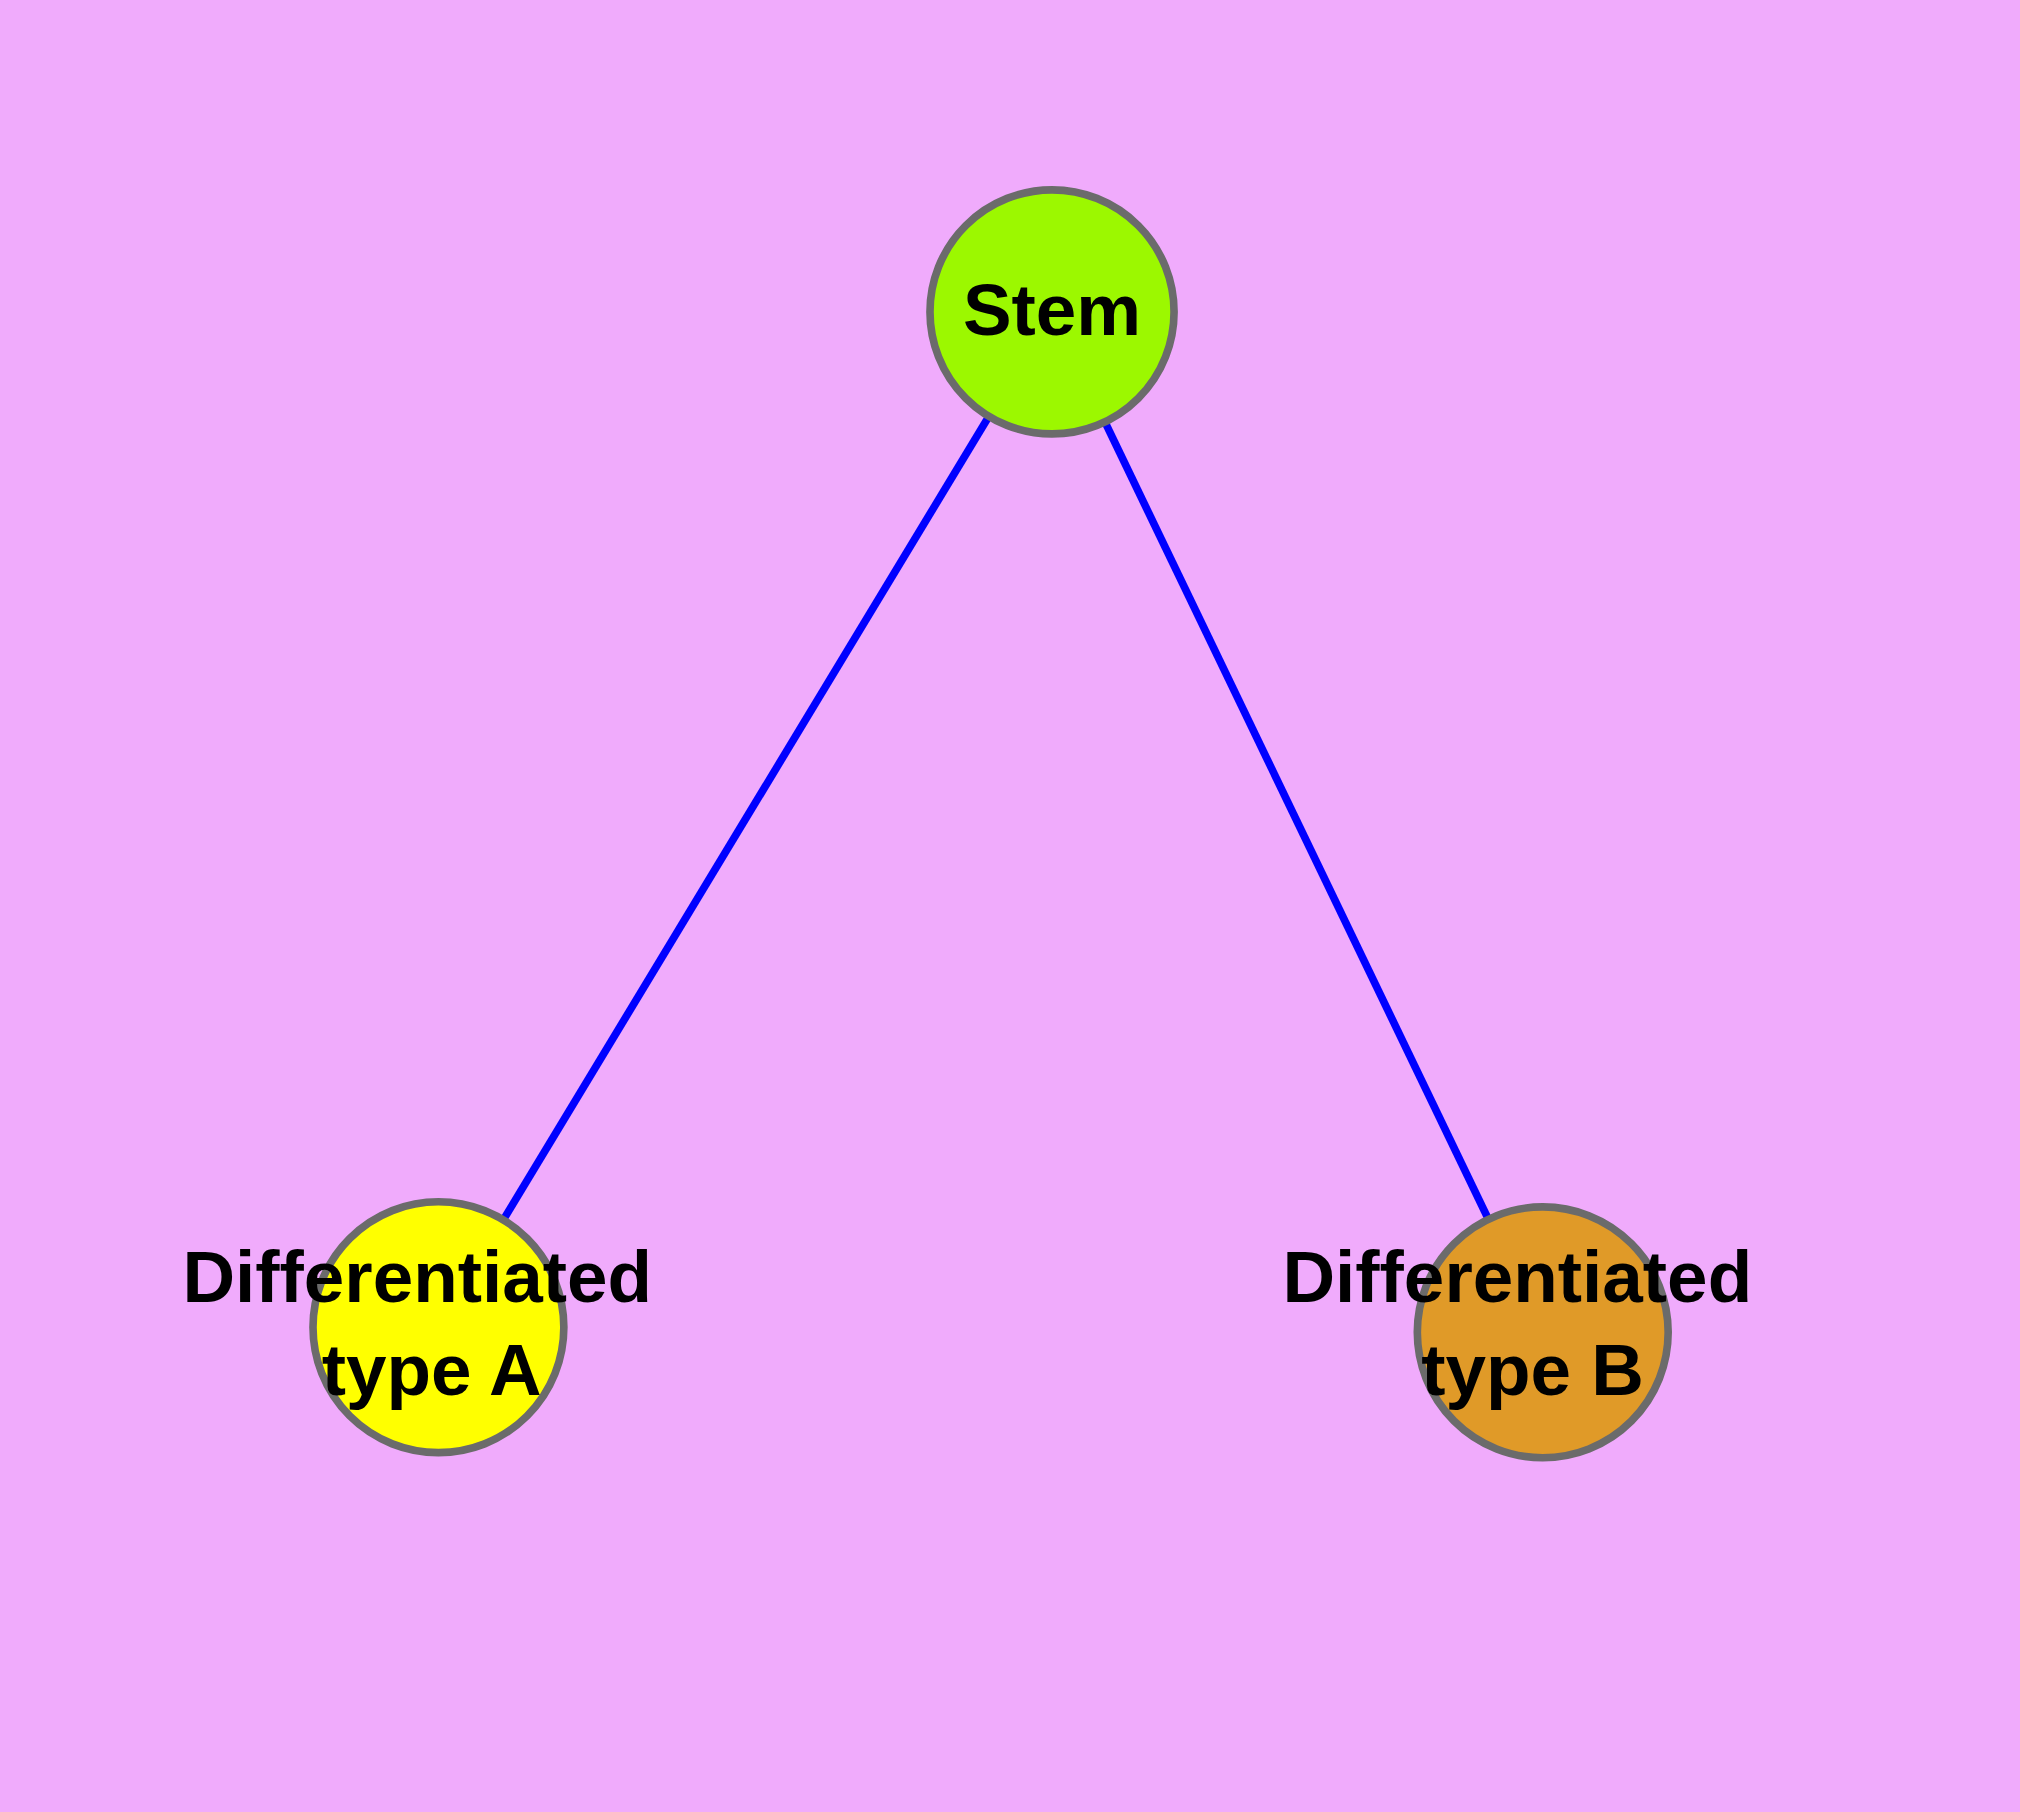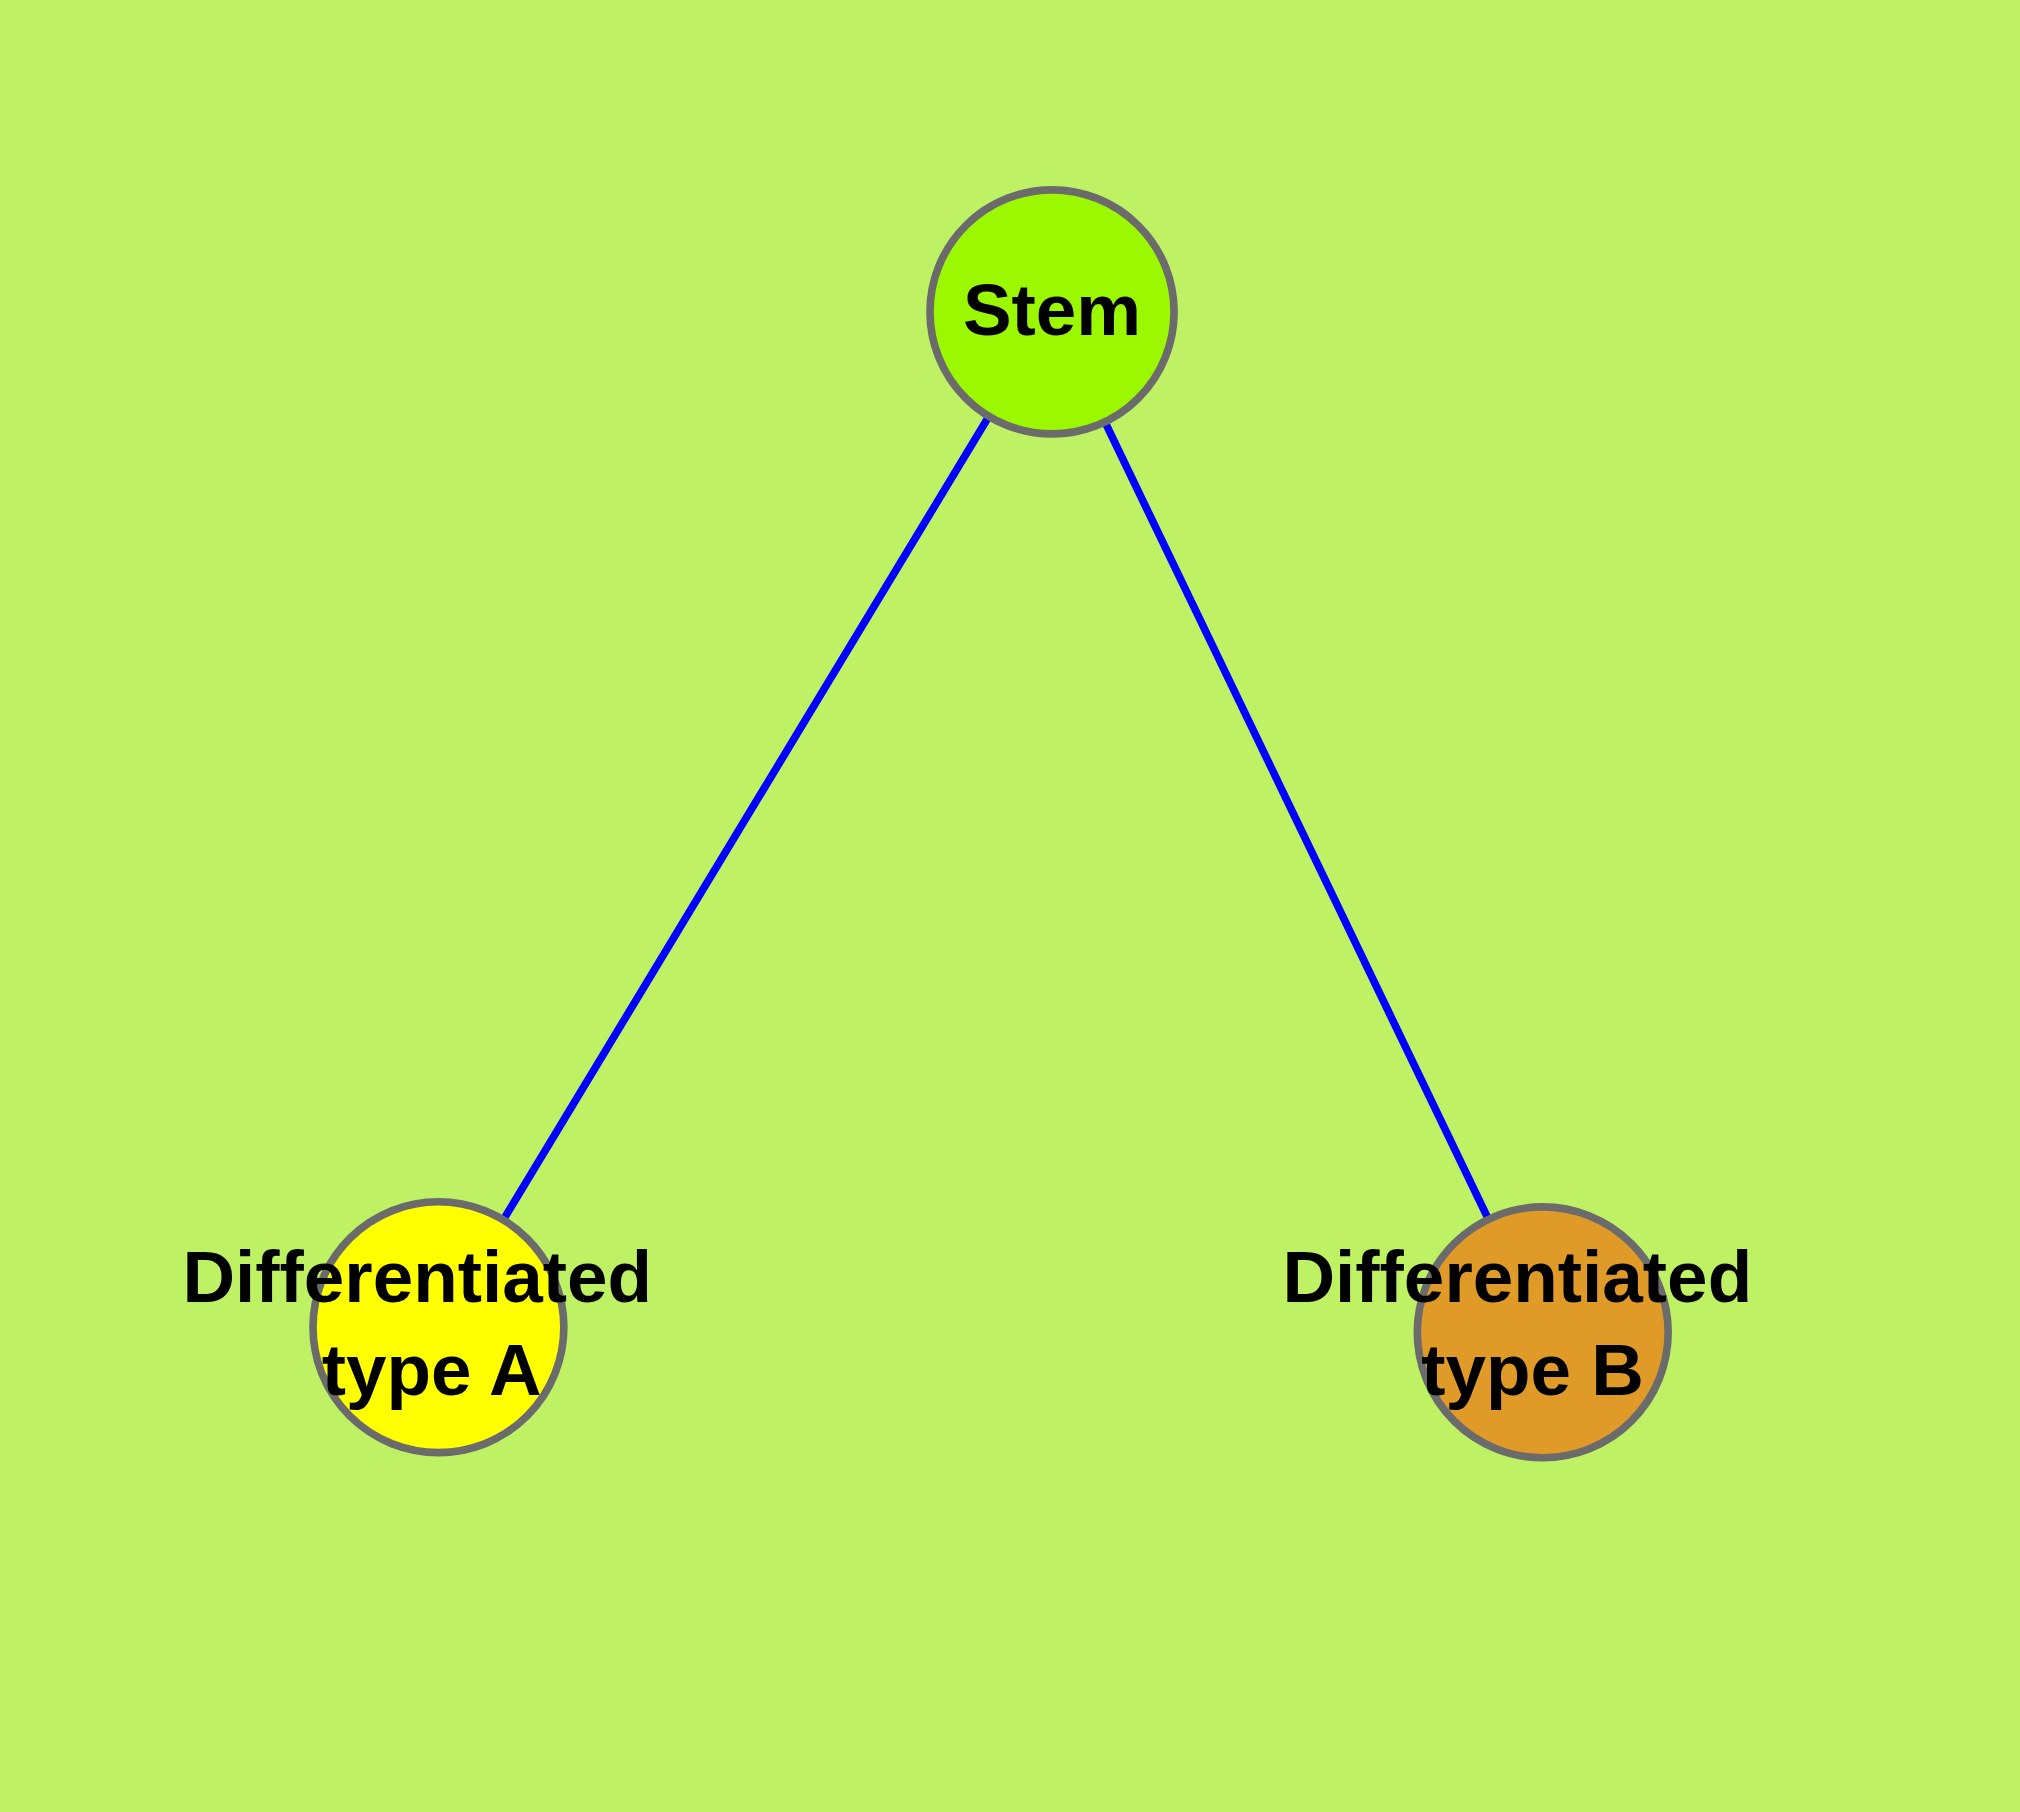--- a/index.html
+++ b/index.html
@@ -44,21 +44,21 @@
   .label-stem {
     font-size: 86px;
   }
   .label-diff {
     font-size: 86px;
   }
 </style>
 </head>
 <body>
 
-<div id="canvas" style="background: #bef264;">
+<div id="canvas" style="background: #f0abfc;">
   <svg id="graph-svg" viewBox="0 0 2384 2138">
 
     <g>
       <line class="edge-line" x1="1241" y1="368" x2="517" y2="1566" stroke="#0000ff"></line>
       <line class="edge-line" x1="1241" y1="368" x2="1820" y2="1572" stroke="#0000ff"></line>
     </g>
 
     <g>
       <circle class="node-circle" cx="1241" cy="368" r="144" fill="#9cf800" stroke="#6b6b6b"></circle>
       <circle class="node-circle" cx="517" cy="1566" r="148" fill="#ffff00" stroke="#6b6b6b"></circle>

